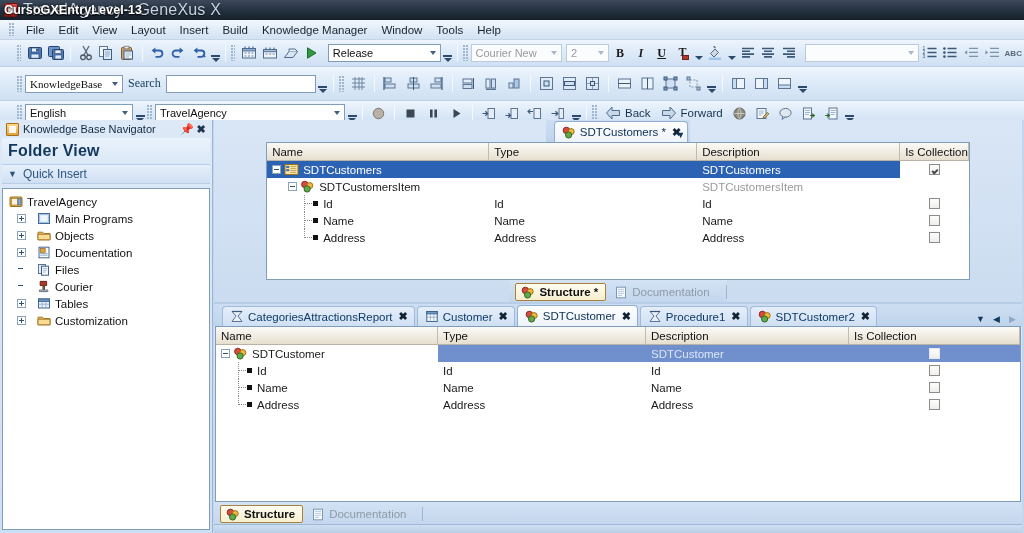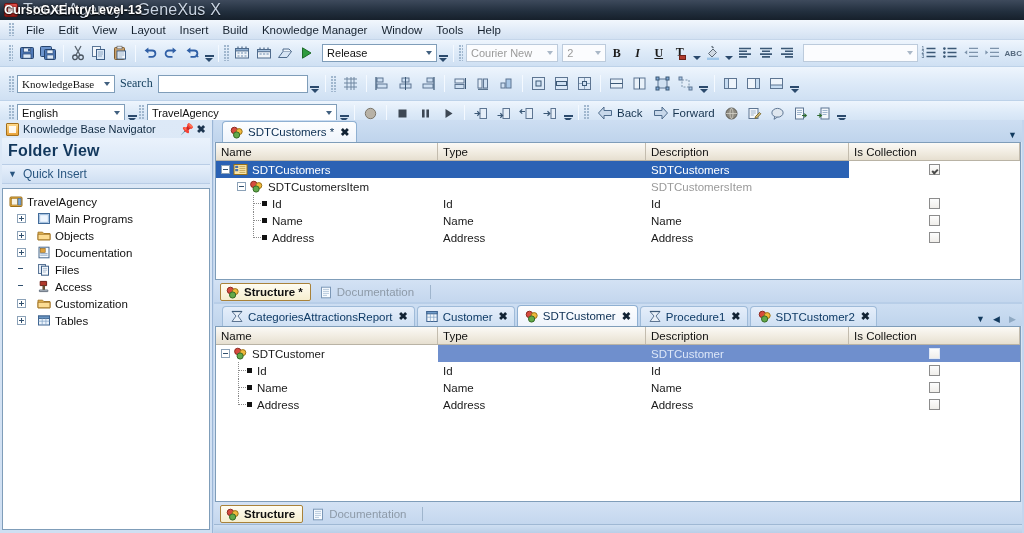--- a/index.html
+++ b/index.html
@@ -60,21 +60,21 @@
   .menubar .mi {
     padding: 2px 7px; font-size: 11.5px; color: #16222f;
     cursor: default; white-space: nowrap;
   }
 
   
   .toolbar-row {
     display: flex; align-items: center;
     background: linear-gradient(180deg,#eef5fd 0%,#ddeaf8 48%,#cfe0f3 100%);
     border-bottom: 1px solid #bdd2e9;
-    padding-left: 8px;
+    padding-left: 16px;
   }
   .tb1 { height: 27px; }
   .tb2 { height: 34px; font-family: Liberation Serif, serif; }
   .tb3 { height: 25px; }
   .tb-sep {
     width: 1px; height: 17px; margin: 0 4px;
     background: #aec4dd; border-right: 1px solid #f4f9ff;
   }
   .tb-grip { width: 5px; height: 16px; margin: 0 3px 0 1px; }
   .btn {
@@ -192,21 +192,21 @@
 
   
   .rightarea {
     flex: 1; display: flex; flex-direction: column;
     padding: 0 2px 0 1px; min-width: 0;
   }
   .editor-pane {
     background: linear-gradient(180deg,#d9e6f6,#cbdcf0);
     display: flex; flex-direction: column; min-height: 0;
   }
-  .pane-top { height: 182px; }
+  .pane-top { height: 182px; align-items: center; }
   .pane-bottom { flex: 1; border-top: 2px solid #b8cee8; }
 
   .tabstrip {
     height: 22px; display: flex; align-items: flex-end;
     padding-left: 8px; position: relative;
     background: linear-gradient(180deg,#cddef2,#bfd4ec);
   }
   .etab {
     height: 20px; display: flex; align-items: center;
     padding: 0 6px 0 7px; margin-right: 2px;
@@ -906,46 +906,46 @@
           <div class="tnode" style="padding-left:10px">
             <span class="expander none"></span>
             <span class="dots"></span>
             <span class="tico">
               <svg width="14" height="13" viewBox="0 0 14 13">
                 <path d="M3.2 1.4h6.4v4.2H3.2z" fill="#b0382a" stroke="#6e2018"></path>
                 <path d="M6 5.6h1.4v4.4H6z" fill="#8a6b45" stroke="#5a4327"></path>
                 <path d="M2.4 10h8.4v1.6H2.4z" fill="#cfd6de" stroke="#6a7684"></path>
               </svg>
             </span>
-            <span>Access</span>
+            <span>Courier</span>
           </div>
 
           <div class="tnode" style="padding-left:10px">
             <span class="expander plus"></span>
             <span class="dots"></span>
             <span class="tico">
               <svg width="14" height="13" viewBox="0 0 14 13">
-                <path d="M1 3.2h4.6l1.2 1.3H13v6.3H1z" fill="#f2c157" stroke="#a5792a"></path>
-                <path d="M1 5.2h12v5.6H1z" fill="#fcdc93" stroke="#a5792a"></path>
-              </svg>
-            </span>
-            <span>Customization</span>
+                <rect x="1.5" y="2" width="11" height="9" fill="#eaf2fb" stroke="#3f6490"></rect>
+                <rect x="1.5" y="2" width="11" height="2.4" fill="#6f9bc9" stroke="#3f6490"></rect>
+                <path d="M5.2 4.4v6.6M8.9 4.4v6.6M1.5 7.2h11" stroke="#7fa0c4" stroke-width=".7"></path>
+              </svg>
+            </span>
+            <span>Tables</span>
           </div>
 
           <div class="tnode" style="padding-left:10px">
             <span class="expander plus"></span>
             <span class="dots"></span>
             <span class="tico">
               <svg width="14" height="13" viewBox="0 0 14 13">
-                <rect x="1.5" y="2" width="11" height="9" fill="#eaf2fb" stroke="#3f6490"></rect>
-                <rect x="1.5" y="2" width="11" height="2.4" fill="#6f9bc9" stroke="#3f6490"></rect>
-                <path d="M5.2 4.4v6.6M8.9 4.4v6.6M1.5 7.2h11" stroke="#7fa0c4" stroke-width=".7"></path>
-              </svg>
-            </span>
-            <span>Tables</span>
+                <path d="M1 3.2h4.6l1.2 1.3H13v6.3H1z" fill="#f2c157" stroke="#a5792a"></path>
+                <path d="M1 5.2h12v5.6H1z" fill="#fcdc93" stroke="#a5792a"></path>
+              </svg>
+            </span>
+            <span>Customization</span>
           </div>
 
         </div>
       </div>
     </div>
 
     <div class="rightarea">
 
       <div class="editor-pane pane-top">
         <div class="tabstrip">

